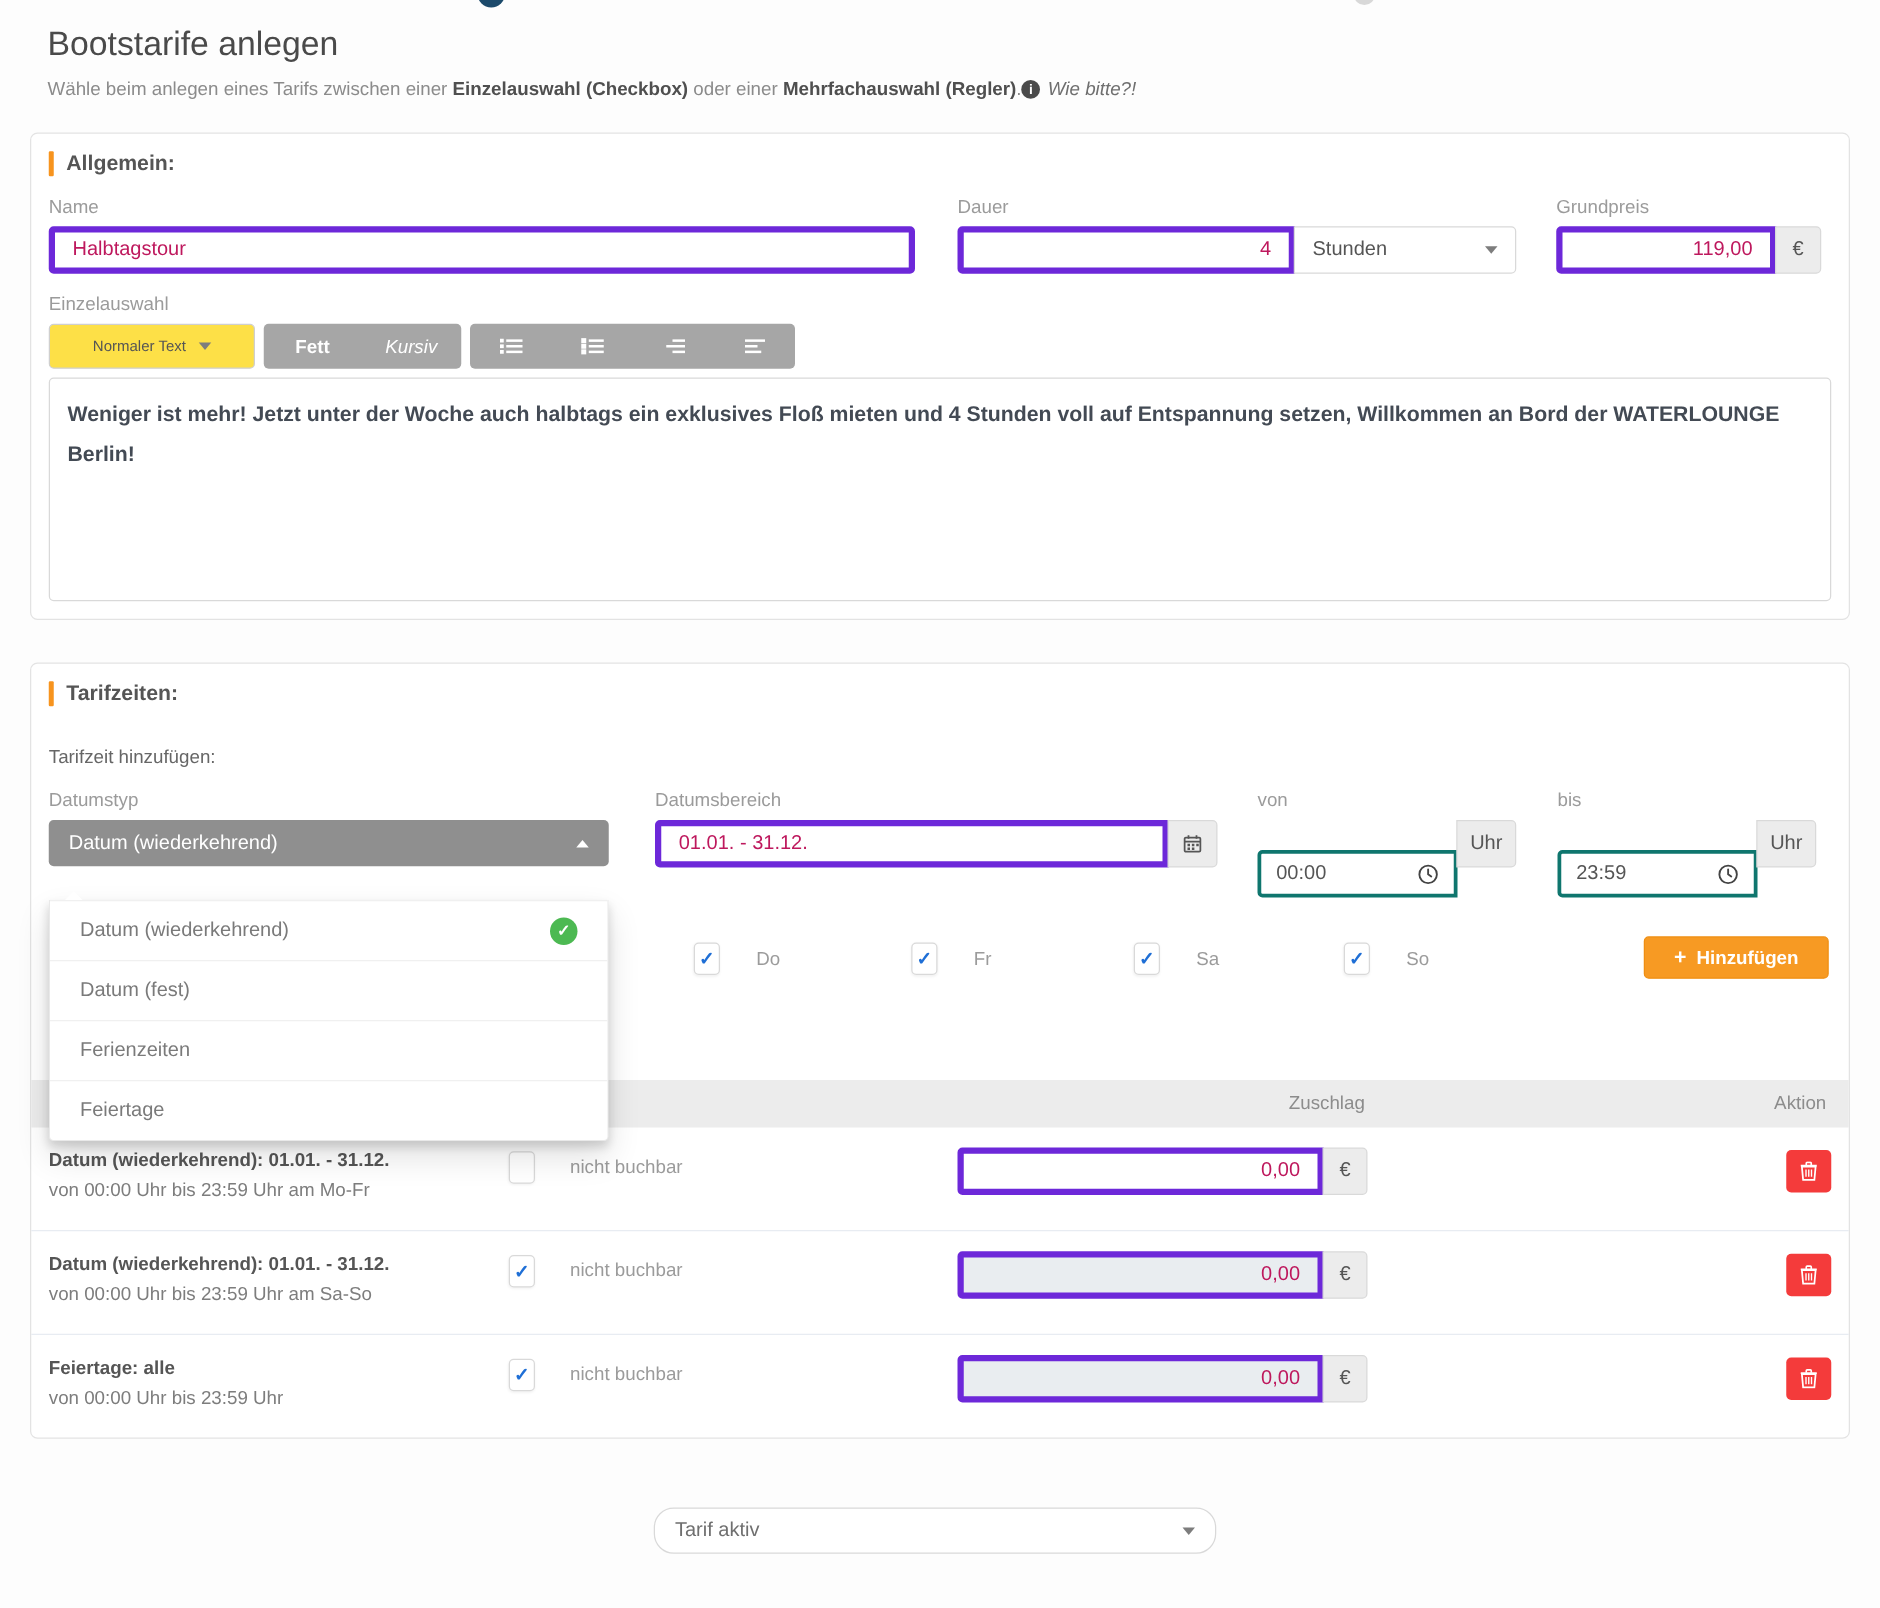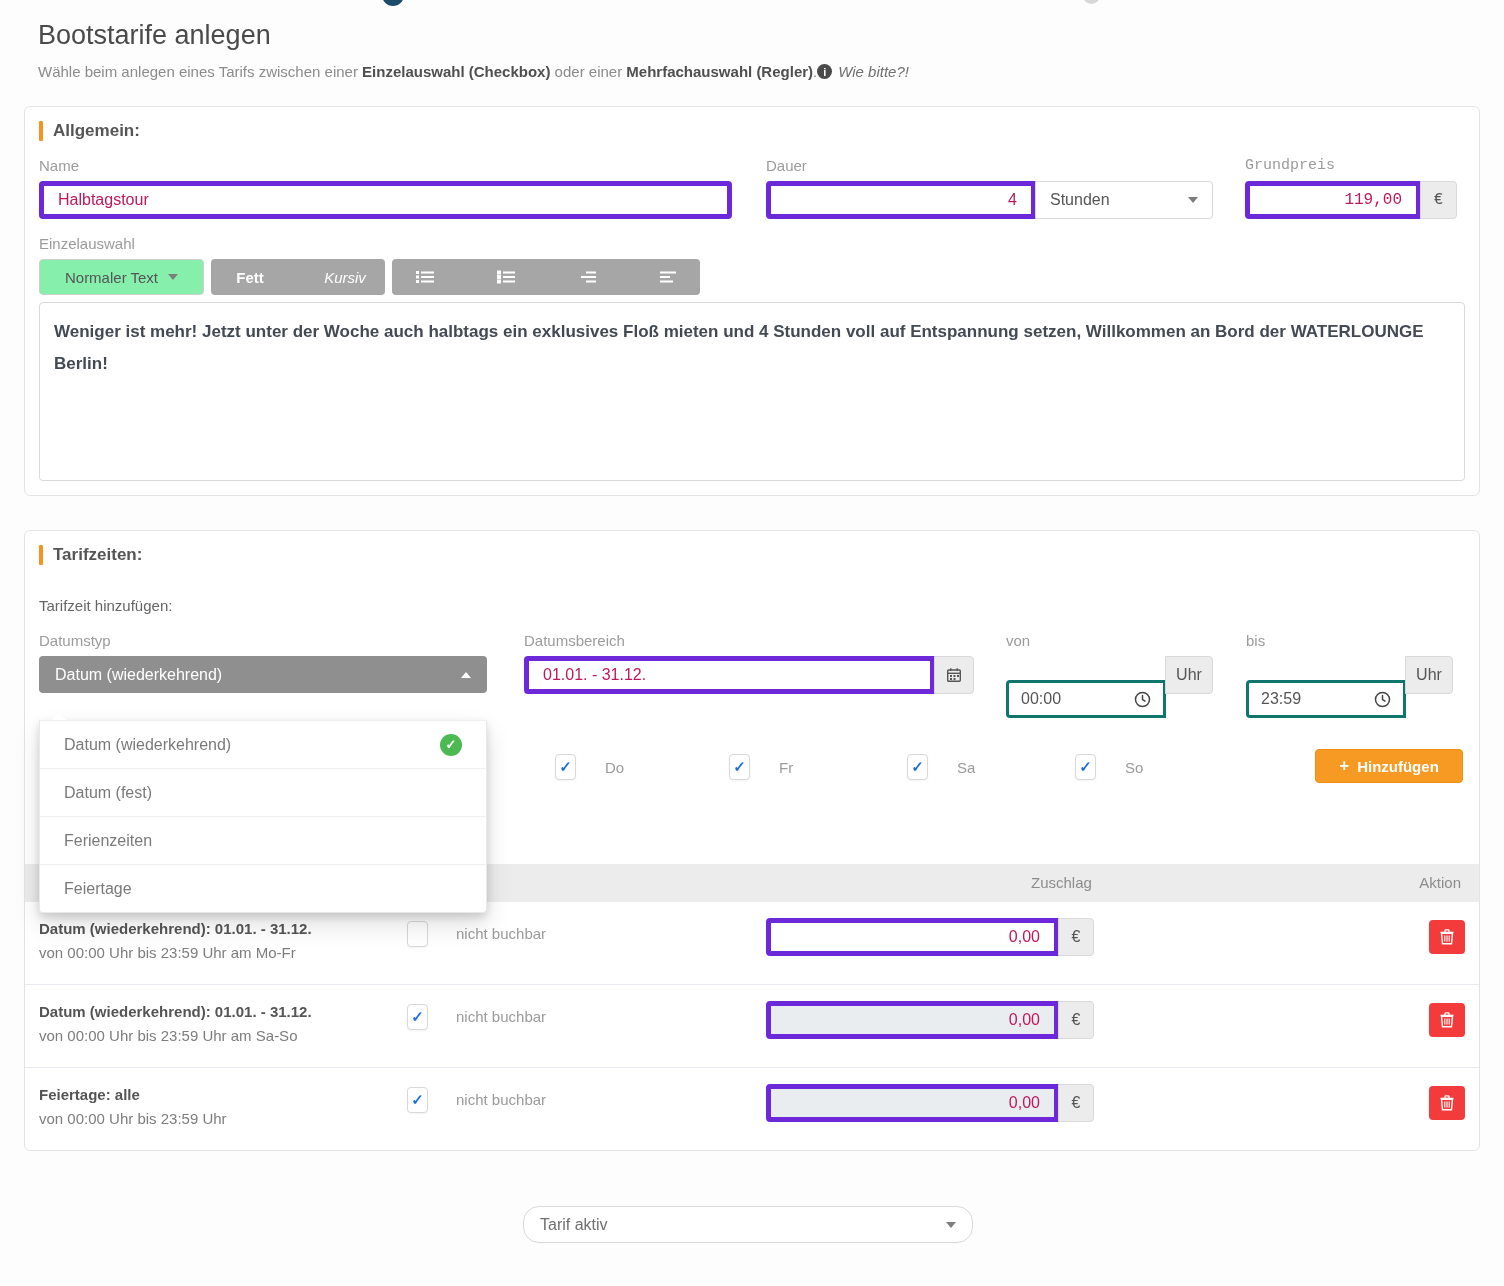--- a/index.html
+++ b/index.html
@@ -52,29 +52,29 @@
   
   .row1 { display: flex; margin-top: 16px; }
   .f-name { width: 693px; }
   .f-name input { width: 100%; padding: 0 14px; }
   .f-dauer { margin-left: 34px; }
   #dauer-input { width: 270px; text-align: right; padding: 0 14px; }
   .select-btn { display: flex; align-items: center; justify-content: space-between; padding: 0 14px;
     background: #fff; border: 1px solid #d9d9d9; height: 38px; border-radius: 4px; font-size: 16px; color: #555; cursor: pointer; }
   #dauer-select { width: 178px; }
   .caret-down { width: 0; height: 0; border-left: 5px solid transparent; border-right: 5px solid transparent; border-top: 6px solid #7d7d7d; }
-  .f-grund { margin-left: 32px; font-family: Liberation Mono, monospace; }
+  .f-grund { margin-left: 32px; }
   #grund-input { width: 176px; text-align: right; padding: 0 14px; }
   #grund-addon { width: 37px; }
 
   .besch-label { margin-top: 16px; }
   .toolbar { display: flex; gap: 7px; margin-top: 3px; }
-  .format-btn { width: 165px; height: 36px; border: 1px solid #cfcfcf; border-radius: 4px; background: #86efac;
-    display: flex; align-items: center; justify-content: center; gap: 10px; font-size: 15px; color: #555; cursor: pointer; }
-  .tb-group { display: flex; background: #a6a6a6; border-radius: 4px; height: 36px; align-items: stretch; gap: 16px; }
+  .format-btn { width: 165px; height: 36px; border: 1px solid #cfcfcf; border-radius: 4px; background: #fde047;
+    display: flex; align-items: center; justify-content: center; gap: 10px; font-size: 12px; color: #555; cursor: pointer; }
+  .tb-group { display: flex; background: #a6a6a6; border-radius: 4px; height: 36px; align-items: stretch; }
   .tb-btn { color: #fff; font-size: 15px; display: flex; align-items: center; justify-content: center; cursor: pointer; }
   #btn-fett { width: 78px; font-weight: 700; }
   #btn-kursiv { width: 80px; font-style: italic; }
   .tb-icon-btn { width: 65px; }
 
   .desc-box { margin-top: 7px; height: 179px; border: 1px solid #d9d9d9; border-radius: 4px;
     padding: 13px 14px; font-size: 17px; font-weight: 700; color: #434a54; line-height: 32px; overflow: hidden; }
 
   
   .add-label { margin-top: 32px; font-size: 15px; color: #666; }

